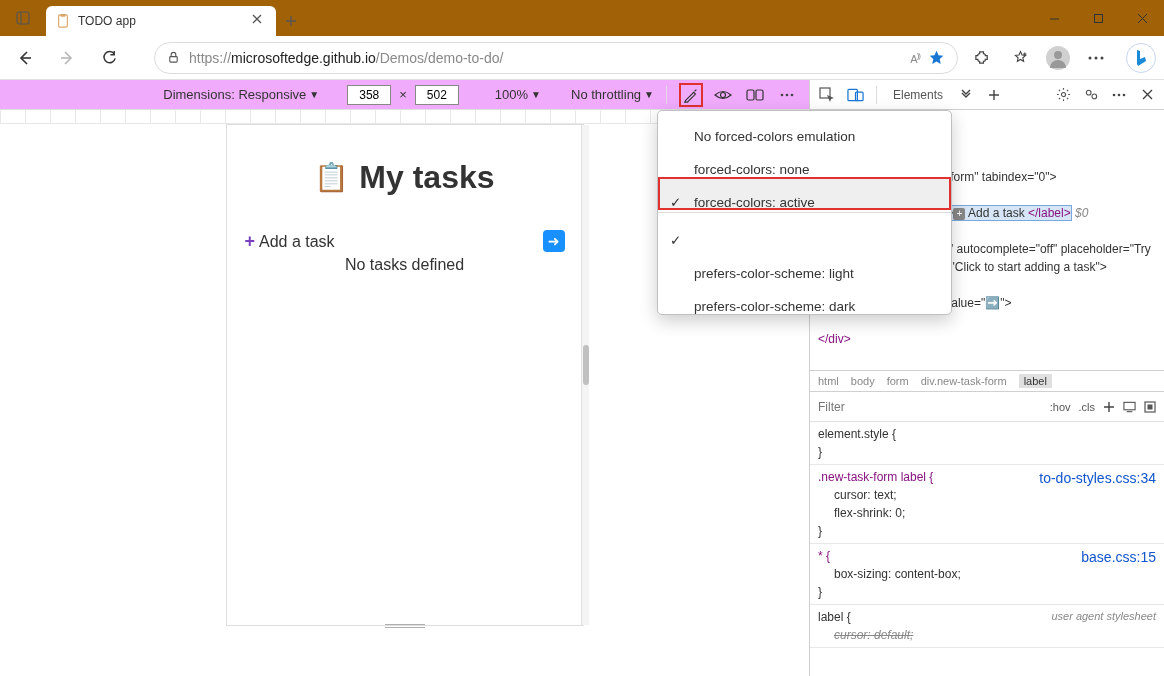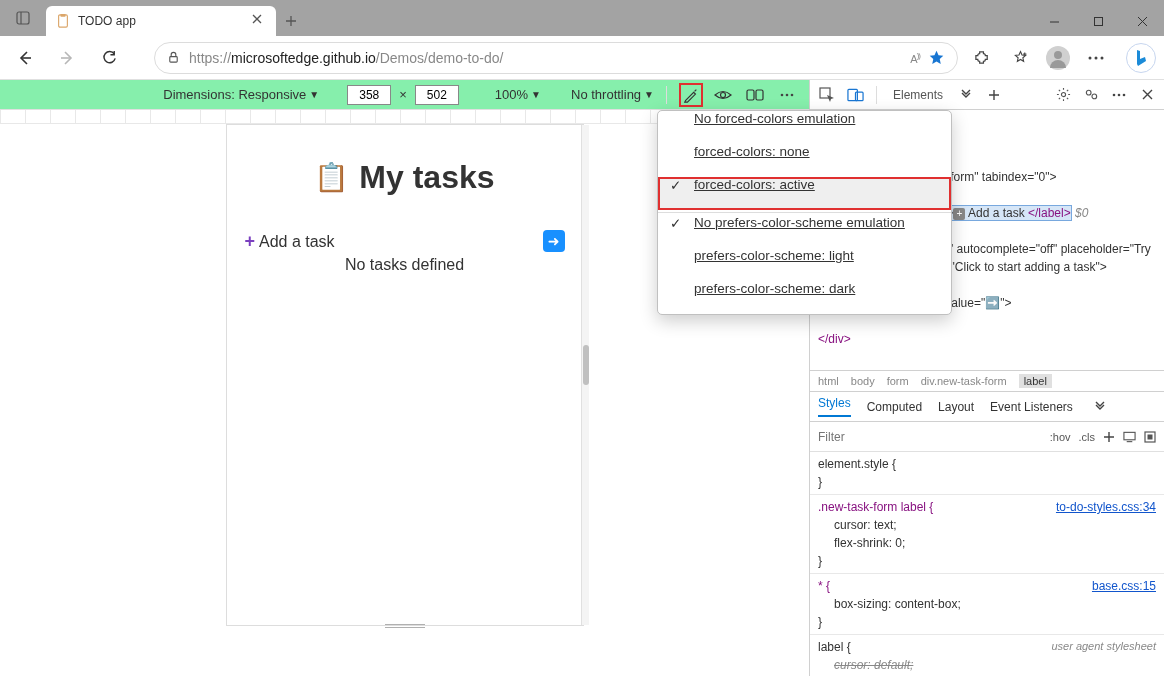--- a/index.html
+++ b/index.html
@@ -1,19 +1,19 @@
 <!DOCTYPE html>
 <html><head>
 <meta charset="utf-8">
 <style>
 * { box-sizing: border-box; margin: 0; padding: 0; font-family: "Segoe UI", Arial, sans-serif; }
 body { width: 1164px; height: 676px; background: #fff; position: relative; overflow: hidden; font-size: 13px; color: #333; }
 
 
-.titlebar { height: 36px; background: #a3a3a3; display: flex; align-items: flex-end; }
+.titlebar { height: 36px; background: #a16207; display: flex; align-items: center; }
 .tab-controls-left { width: 46px; height: 36px; display: flex; align-items: center; justify-content: center; }
 .tab { background: #fff; border-radius: 6px 6px 0 0; margin-top: 6px; height: 30px; width: 230px; display: flex; align-items: center; padding: 0 10px; gap: 8px; }
 .tab .favicon { width: 14px; height: 14px; color: #dba66a; }
 .tab .title { flex: 1; font-size: 12px; }
 .tab .close { width: 14px; height: 14px; }
 .new-tab { width: 30px; height: 30px; margin-top: 6px; display: flex; align-items: center; justify-content: center; }
 .titlebar-spacer { flex: 1; }
 .win-controls { display: flex; }
 .win-btn { width: 44px; height: 30px; display: flex; align-items: center; justify-content: center; }
 
@@ -25,21 +25,21 @@
 .urlbox .lock { width: 14px; height: 14px; color: #555; }
 .urlbox .url { flex: 1; font-size: 14px; color: #888; }
 .urlbox .url .dark { color: #222; }
 .addr-icons { display: flex; gap: 6px; align-items: center; }
 .addr-icon { width: 32px; height: 32px; display: flex; align-items: center; justify-content: center; }
 .avatar { width: 24px; height: 24px; background: #d0d0d0; border-radius: 50%; }
 .bing { width: 30px; height: 30px; border: 1px solid #c7d6ef; border-radius: 50%; display:flex; align-items:center; justify-content:center; margin-left: 8px; }
 
 
 .content { display: flex; height: calc(676px - 36px - 44px); }
-.left { flex: 1; display: flex; flex-direction: column; background: #86efac; position: relative; }
+.left { flex: 1; display: flex; flex-direction: column; background: #f0abfc; position: relative; }
 .dt-top { height: 30px; border-bottom: 1px solid #e0e0e0; display: flex; align-items: center; padding: 0 10px; gap: 8px; font-size: 13px; color: #333; }
 .dt-lbl { display:flex; align-items:center; gap:3px; }
 .dropdown-arrow { font-size:10px; }
 .dim-input { width: 44px; height: 20px; border: 1px solid #888; text-align: center; font-size: 12px; }
 .dt-sep { width: 1px; height: 18px; background: #ddd; margin: 0 4px; }
 .dt-icon { width: 24px; height: 24px; display:flex; align-items:center; justify-content:center; }
 .highlight-red { border: 2px solid #e03030; }
 
 
 .viewport-wrap { flex:1; background: #fff; position: relative; }
@@ -58,21 +58,21 @@
 
 
 .right { width: 355px; border-left: 1px solid #d0d0d0; display:flex; flex-direction:column; min-width:0; }
 .dt-tabs { height:30px; border-bottom:1px solid #d0d0d0; display:flex; align-items:center; padding:0 6px; gap:6px; }
 .dt-tab { font-size:12px; color:#555; padding:2px 6px; }
 .dt-tab-icon { width:22px; height:22px; display:flex; align-items:center; justify-content:center; }
 .dt-tab-icon.blue svg { color:#1976d2; }
 
 
 .popup { position:absolute; left:657px; top:110px; width:295px; background:#fff; border:1px solid #c0c0c0; border-radius:5px; box-shadow:0 6px 18px rgba(0,0,0,.2); z-index:10;}
-.popup-item { height:33px; display:flex; align-items:flex-start; padding:0 16px 0 36px; font-size:13.5px; position:relative;text-decoration:underline; }
+.popup-item { height:33px; display:flex; align-items:flex-end; padding:0 16px 0 36px; font-size:13.5px; position:relative; }
 .popup-item.hover { background:#efefef; }
 .popup-item .check { position:absolute; left:12px; }
 .popup-sep { height:1px; background:#ddd; margin:2px 0; }
 .popup-item.red-box { outline: 2px solid #e03030; outline-offset:-2px; }
 
 
 .dom { flex:0 0 auto; padding:4px 8px; font-family: Consolas, monospace; font-size:12px; white-space: pre-wrap; word-break: break-word; line-height:1.5; overflow:hidden; }
 .dom .tag { color:#881280; }
 .dom .attr { color:#994500; }
 .dom .val { color:#1a1aa6; }
@@ -88,21 +88,21 @@
 .styles-tabs { height:30px; border-bottom:1px solid #d0d0d0; display:flex; align-items:center; padding:0 8px; gap:16px; font-size:12px;}
 .styles-tabs .active { color:#0078d4; border-bottom:2px solid #0078d4; padding-bottom:5px; }
 .styles-tabs .more-chev { }
 
 .filter-row { height:30px; border-bottom:1px solid #e0e0e0; display:flex; align-items:center; padding:0 8px; gap:8px; }
 .filter-row input { border:none; flex:1; font-size:12px; outline:none; }
 .filter-row .chip { font-size:11px; color:#555; }
 
 .rules { flex:1; overflow:hidden; font-family: Consolas, monospace; font-size:12px; }
 .rule-block { border-bottom:1px solid #e8e8e8; padding:3px 8px; line-height:1.5; }
-.rule-block .link { float:right; color:#1155cc; text-decoration:underline; font-size:12px;}
+.rule-block .link { float:right; color:#1155cc; font-size:14px;}
 .rule-block .sel { color:#881280; }
 .rule-block .strike { text-decoration: line-through; color:#888; font-style:italic;}
 .rule-block .ua { color:#888; font-style:italic; float:right; font-size:11px;}
 .rule-block .selua { }
 .indent { margin-left: 16px; }
 
 svg { display:block; }
 </style>
 </head>
 <body>
@@ -357,32 +357,20 @@
     </div>
 
     <div class="breadcrumb-bar">
       <span>html</span>
       <span>body</span>
       <span>form</span>
       <span>div.new-task-form</span>
       <span class="sel">label</span>
     </div>
 
-    <div class="styles-tabs">
-      <span class="active">Styles</span>
-      <span>Computed</span>
-      <span>Layout</span>
-      <span>Event Listeners</span>
-      <div class="dt-tab-icon more-chev">
-          <svg width="12" height="12" viewBox="0 0 12 12">
-            <path d="M2 4 L6 8 L10 4" fill="none" stroke="#444" stroke-width="1.4"></path>
-            <path d="M2 1 L6 5 L10 1" fill="none" stroke="#444" stroke-width="1.4"></path>
-          </svg>
-        </div>
-    </div>
 
     <div class="filter-row">
       <input placeholder="Filter" style="">
       <span class="chip">:hov</span>
       <span class="chip">.cls</span>
       <span class="chip">
           <svg width="12" height="12">
             <path d="M6 1v10M1 6h10" stroke="#444" stroke-width="1.4"></path>
           </svg>
         </span>
@@ -434,21 +422,20 @@
   <div class="popup-item">
       <span>forced-colors: none</span>
     </div>
   <div class="popup-item hover red-box">
       <span class="check">✓</span>
       <span>forced-colors: active</span>
     </div>
   <div class="popup-sep"></div>
   <div class="popup-item">
       <span class="check">✓</span>
-      <span>No prefers-color-scheme emulation</span>
     </div>
   <div class="popup-item">
       <span>prefers-color-scheme: light</span>
     </div>
   <div class="popup-item">
       <span>prefers-color-scheme: dark</span>
     </div>
 </div>
 
 </body></html>

